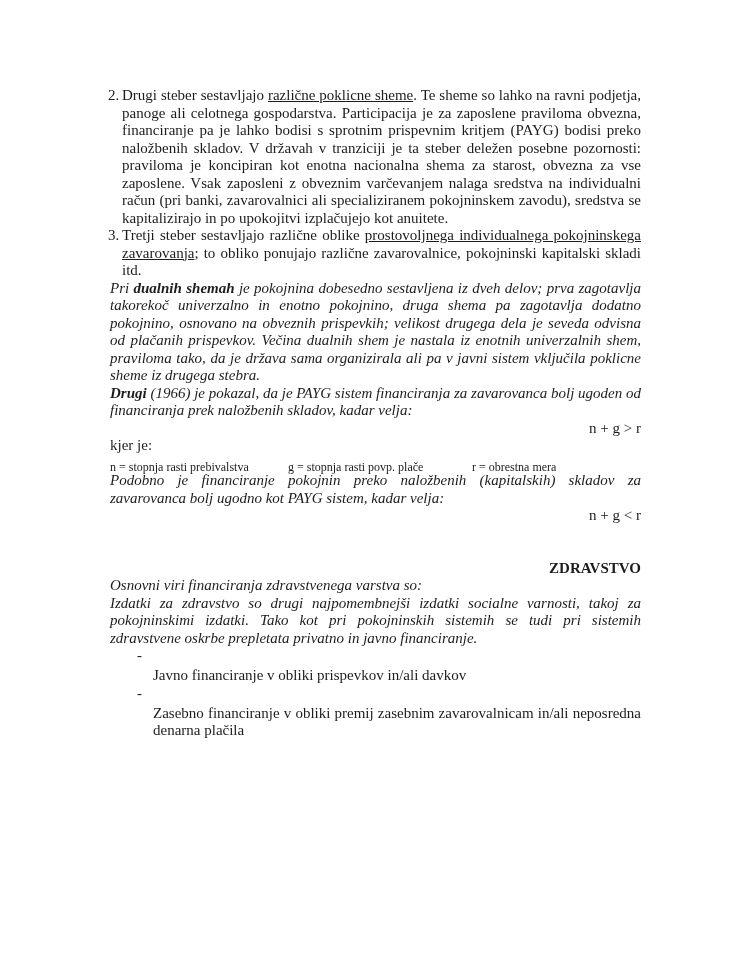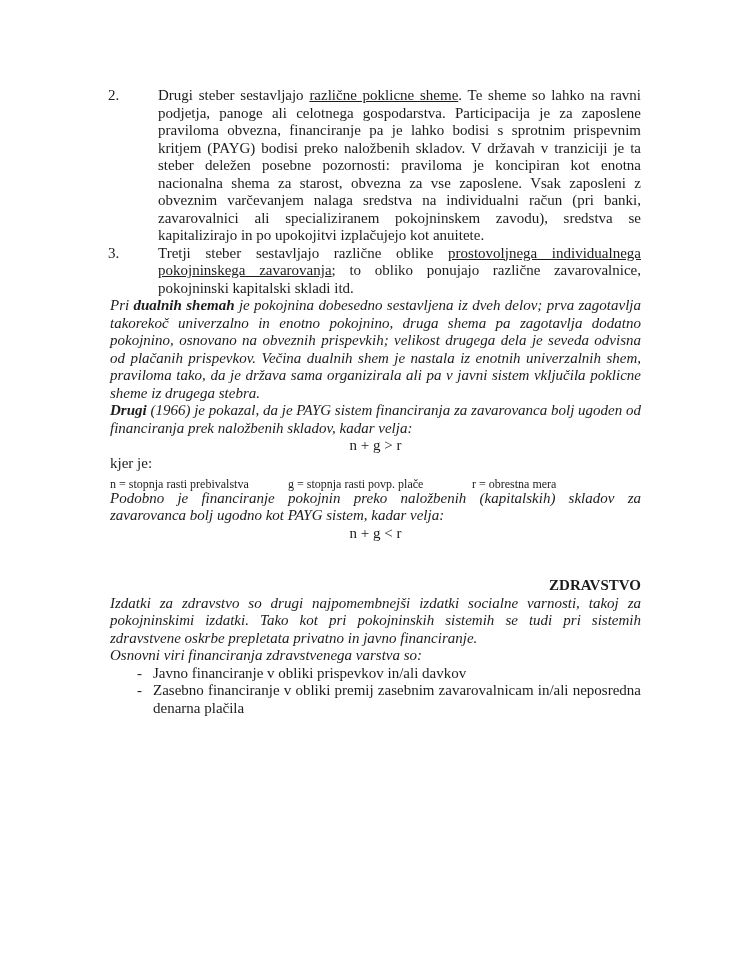--- a/index.html
+++ b/index.html
@@ -22,34 +22,34 @@
     padding: 87px 109px 0 110px;
     font-size: 15px;
     line-height: 17.5px;
   }
   .content p, .content ol, .content ul, .content h2 { margin: 0; padding: 0; }
   .para { text-align: justify; font-style: italic; }
   .mt1 { margin-top: 17.5px; }
   .nlist { list-style: none; }
   .nlist li { display: flex; }
   .nlist .num { flex: 0 0 14px; margin-left: -2px; }
-  .nlist .li-text { flex: 1 1 auto; text-align: justify; margin-left: 36px; }
+  .nlist .li-text { flex: 1 1 auto; text-align: justify; }
   .u { text-decoration: underline; }
   .b { font-weight: bold; }
-  .formula { text-align: center; }
+  .formula { text-align: right; }
   .defs { position: relative; height: 17.5px; font-size: 12px; line-height: 14px; }
   .defs span { position: absolute; top: 5px; white-space: nowrap; }
   .def-n { left: 0; }
   .def-g { left: 178px; }
   .def-r { left: 362px; }
   .heading { font-size: 15px; font-weight: bold; margin-top: 35px !important; text-align: right; }
   .blist { list-style: none; }
   .blist li { display: flex; }
   .blist .dash { flex: 0 0 16px; margin-left: 27px; }
-  .blist .b-text { flex: 1 1 auto; text-align: justify; }
+  .blist .b-text { flex: 1 1 auto; text-align: justify; margin-top: 20px; }
 </style>
 </head>
 <body>
 
 <div class="page">
   <div class="content">
 
     <ol class="nlist">
       <li>
         <span class="num">2.</span>
@@ -74,23 +74,23 @@
       <span class="def-g">g = stopnja rasti povp. plače</span>
       <span class="def-r">r = obrestna mera</span>
     </div>
 
     <p class="para mt1">Podobno je financiranje pokojnin preko naložbenih  (kapitalskih) skladov za zavarovanca bolj ugodno kot PAYG sistem, kadar velja:</p>
 
     <div class="formula">n + g &lt; r</div>
 
     <h2 class="heading">ZDRAVSTVO</h2>
 
+    <p class="para mt1">Osnovni viri financiranja zdravstvenega varstva so:</p>
+
     <p class="para">Izdatki za zdravstvo so drugi najpomembnejši izdatki socialne varnosti, takoj za pokojninskimi izdatki. Tako kot pri pokojninskih sistemih se tudi pri sistemih zdravstvene oskrbe prepletata privatno in javno financiranje.</p>
-
-    <p class="para mt1">Osnovni viri financiranja zdravstvenega varstva so:</p>
 
     <ul class="blist">
       <li>
         <span class="dash">-</span>
         <div class="b-text">Javno financiranje v obliki prispevkov in/ali davkov</div>
       </li>
       <li>
         <span class="dash">-</span>
         <div class="b-text">Zasebno financiranje v obliki premij zasebnim zavarovalnicam in/ali neposredna denarna plačila</div>
       </li>

